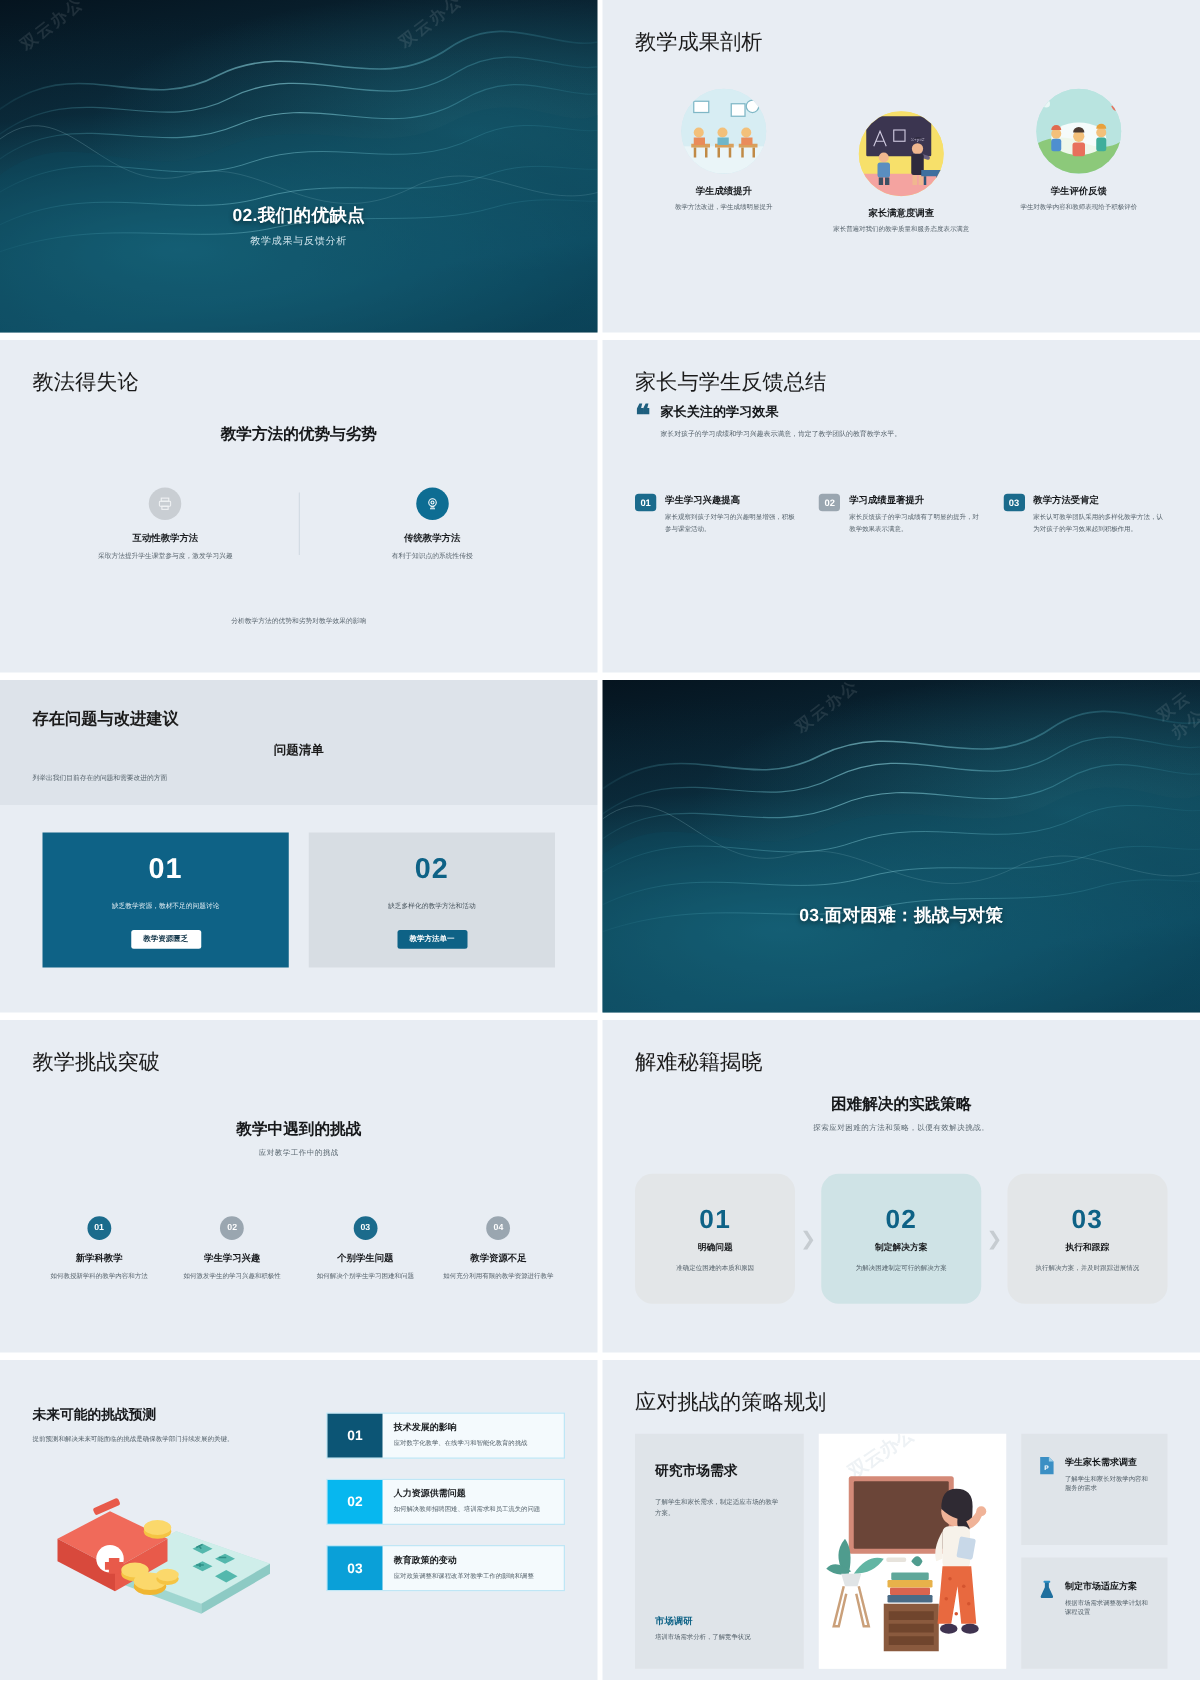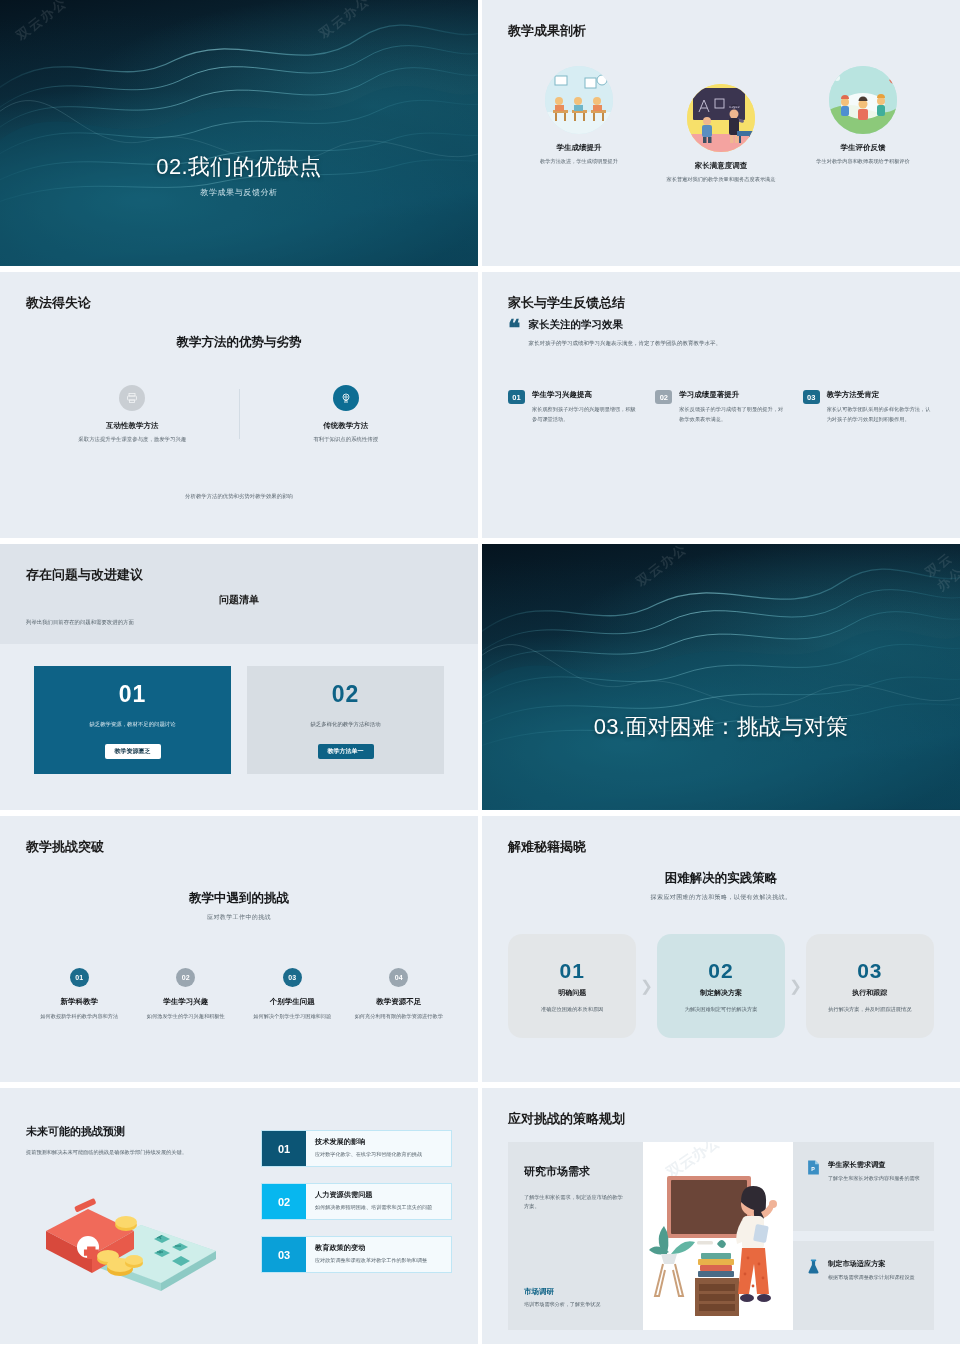--- a/index.html
+++ b/index.html
@@ -24,29 +24,29 @@
   .cover {
     background:
       radial-gradient(ellipse 120% 70% at 30% 75%, rgba(26,108,130,0.85) 0%, rgba(10,48,66,0.2) 60%, rgba(0,0,0,0) 100%),
       radial-gradient(ellipse 90% 60% at 78% 40%, rgba(40,140,160,0.45) 0%, rgba(0,0,0,0) 70%),
       linear-gradient(170deg, #05141f 0%, #0a2534 25%, #0d3d4f 55%, #0f5068 78%, #0c4358 100%);
     display: flex; align-items: flex-end; justify-content: center;
   }
   .cover .waves { position: absolute; inset: 0; pointer-events: none; }
   .cover-text { position: relative; z-index: 4; text-align: center; width: 100%; padding-bottom: 68px; }
   .cover-title {
-    color: #ffffff; font-size: 22px; font-weight: normal; letter-spacing: .3px;
+    color: #ffffff; font-size: 14px; font-weight: bold; letter-spacing: .3px;
     text-shadow: 0 1px 4px rgba(0,0,0,.45);
   }
   .cover-sub { color: #cfe4ec; font-size: 8px; margin-top: 5px; letter-spacing: .6px; }
   .wm { position: absolute; color: rgba(255,255,255,.10); font-size: 13px; font-weight: bold;
         transform: rotate(-38deg); letter-spacing: 2px; user-select: none; }
 
   
-  .hdr { font-size: 13px; font-weight: bold; color: #1b1b1b; }
+  .hdr { font-size: 17px; font-weight: normal; color: #1b1b1b; }
   .slide-pad { padding: 22px 26px; height: 100%; position: relative; }
   .center-title { font-size: 12.5px; font-weight: bold; color: #16181a; text-align: center; }
   .center-sub { font-size: 6px; color: #5d6a73; text-align: center; margin-top: 6px; letter-spacing: .4px; }
 
   
   .illus-row { display: flex; justify-content: space-around; margin-top: 26px; }
   .illus-col { width: 150px; text-align: center; }
   .circ { width: 68px; height: 68px; border-radius: 50%; margin: 0 auto; position: relative; overflow: hidden; }
   .c1 { background: #cfe8ef; }
   .c2 { background: #f7e06a; }
@@ -128,21 +128,21 @@
   .co-num { width: 44px; color: #fff; font-size: 11px; font-weight: bold;
             display: flex; align-items: center; justify-content: center; flex: 0 0 auto; }
   .n1 { background: #0c5575; }
   .n2 { background: #07b7ef; }
   .n3 { background: #0aa0d8; }
   .co-body { padding: 6px 9px; }
   .co-t { font-size: 7.2px; font-weight: bold; color: #16191c; }
   .co-d { font-size: 5.1px; color: #56636c; margin-top: 4px; }
 
   
-  .sp-grid { display: flex; margin-top: 14px; height: 188px; }
+  .sp-grid { display: flex; gap: 12px; margin-top: 14px; height: 188px; }
   .sp-left { width: 135px; background: #dfe4e9; padding: 22px 16px; display: flex; flex-direction: column; }
   .sp-left h3 { font-size: 11px; font-weight: bold; color: #17191c; }
   .sp-left p { font-size: 5.2px; color: #55626b; margin-top: 14px; line-height: 1.8; }
   .sp-mid { width: 150px; background: #ffffff; position: relative; overflow: hidden; }
   .sp-right { flex: 1; display: flex; flex-direction: column; gap: 10px; }
   .sp-card { flex: 1; background: #dfe4e9; display: flex; gap: 8px; padding: 18px 14px; }
   .sp-icon { width: 13px; height: 15px; flex: 0 0 auto; }
   .sp-t { font-size: 7.2px; font-weight: bold; color: #16191c; }
   .sp-d { font-size: 5.1px; color: #56636c; margin-top: 5px; }
   .sp-accent { margin-top: auto; }

